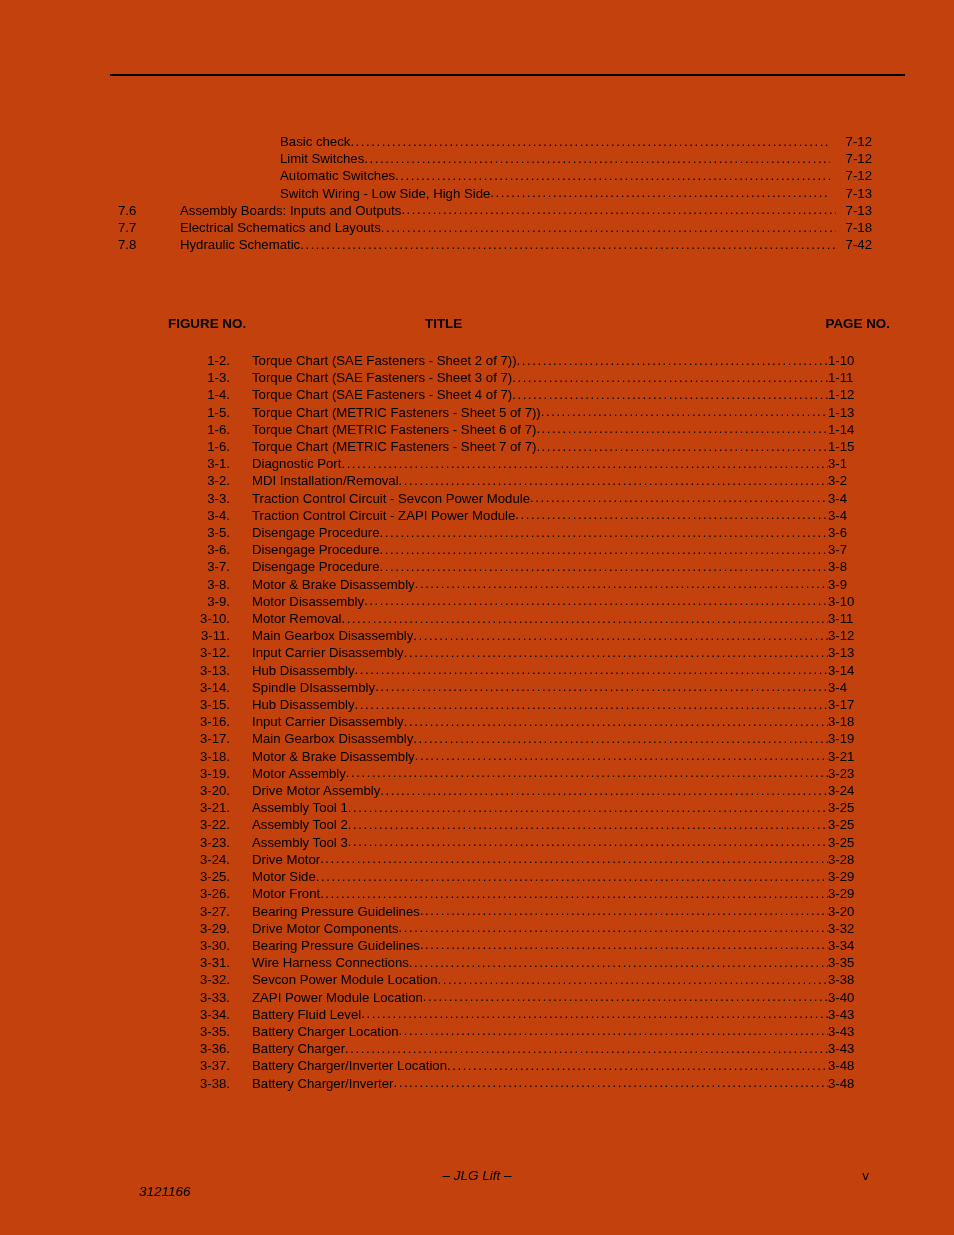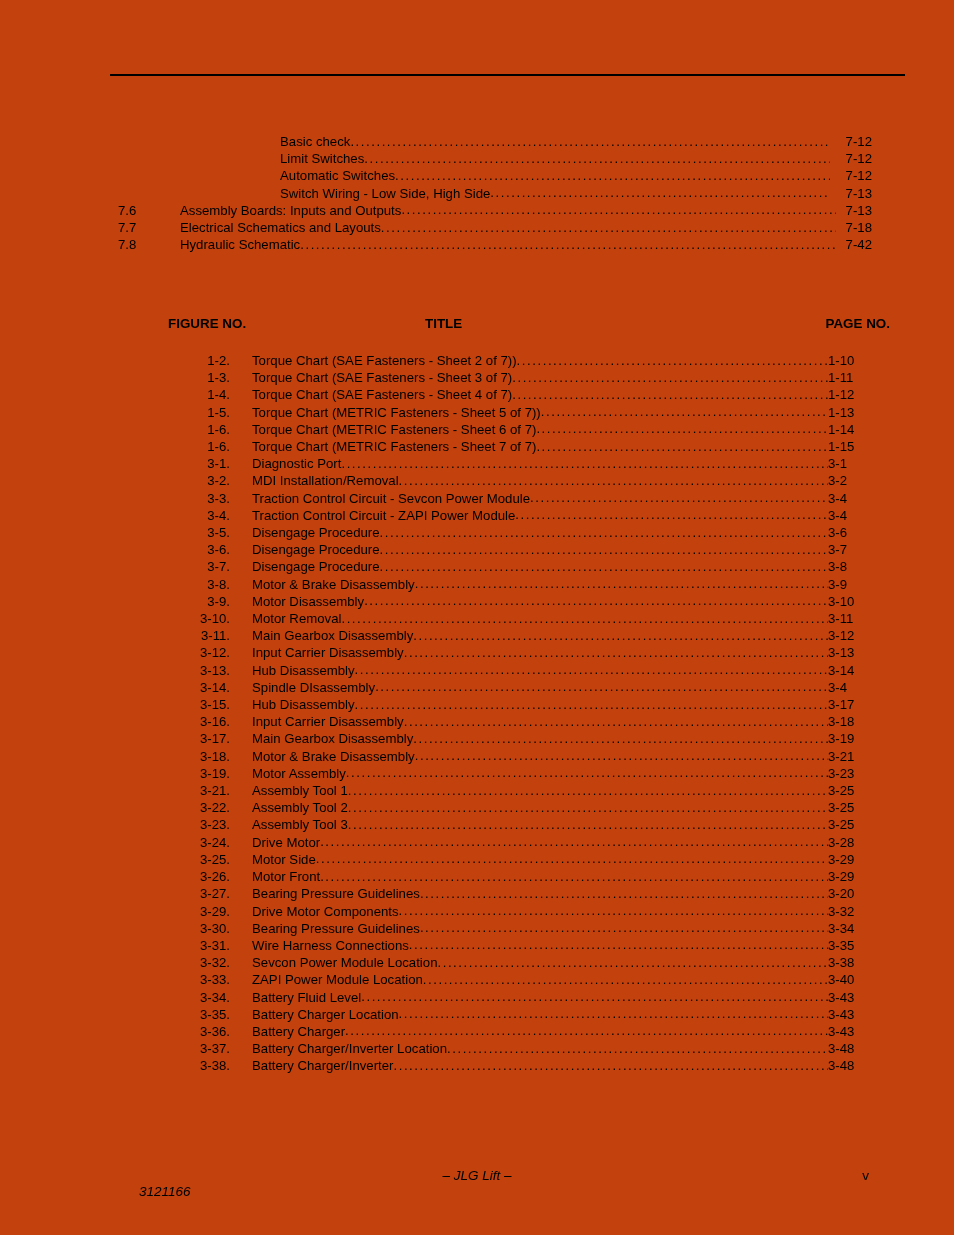--- a/index.html
+++ b/index.html
@@ -390,20 +390,26 @@
         <span class="leader"></span>
         <span class="pageno">3-21</span>
       </div>
       <div class="row fig-row">
         <span class="num">3-19.</span>
         <span class="title">Motor Assembly</span>
         <span class="leader"></span>
         <span class="pageno">3-23</span>
       </div>
       <div class="row fig-row">
+        <span class="num">3-20.</span>
+        <span class="title">Drive Motor Assembly</span>
+        <span class="leader"></span>
+        <span class="pageno">3-24</span>
+      </div>
+      <div class="row fig-row">
         <span class="num">3-21.</span>
         <span class="title">Assembly Tool 1</span>
         <span class="leader"></span>
         <span class="pageno">3-25</span>
       </div>
       <div class="row fig-row">
         <span class="num">3-22.</span>
         <span class="title">Assembly Tool 2</span>
         <span class="leader"></span>
         <span class="pageno">3-25</span>

